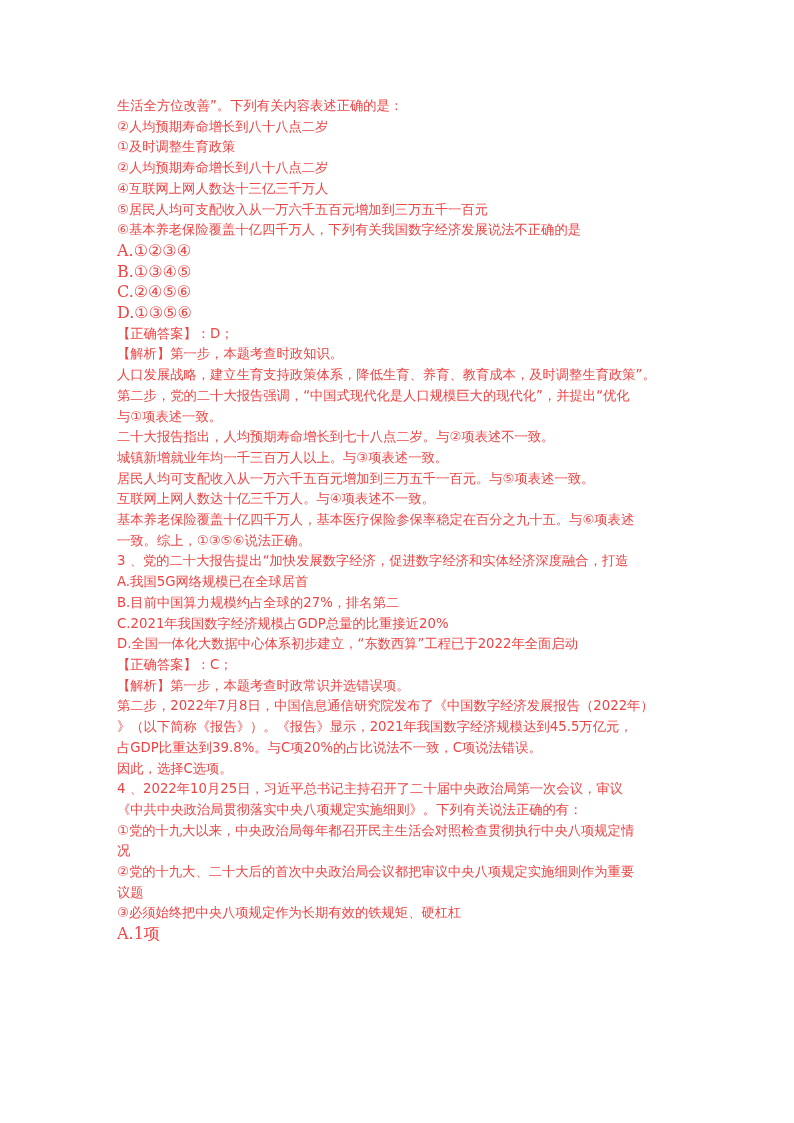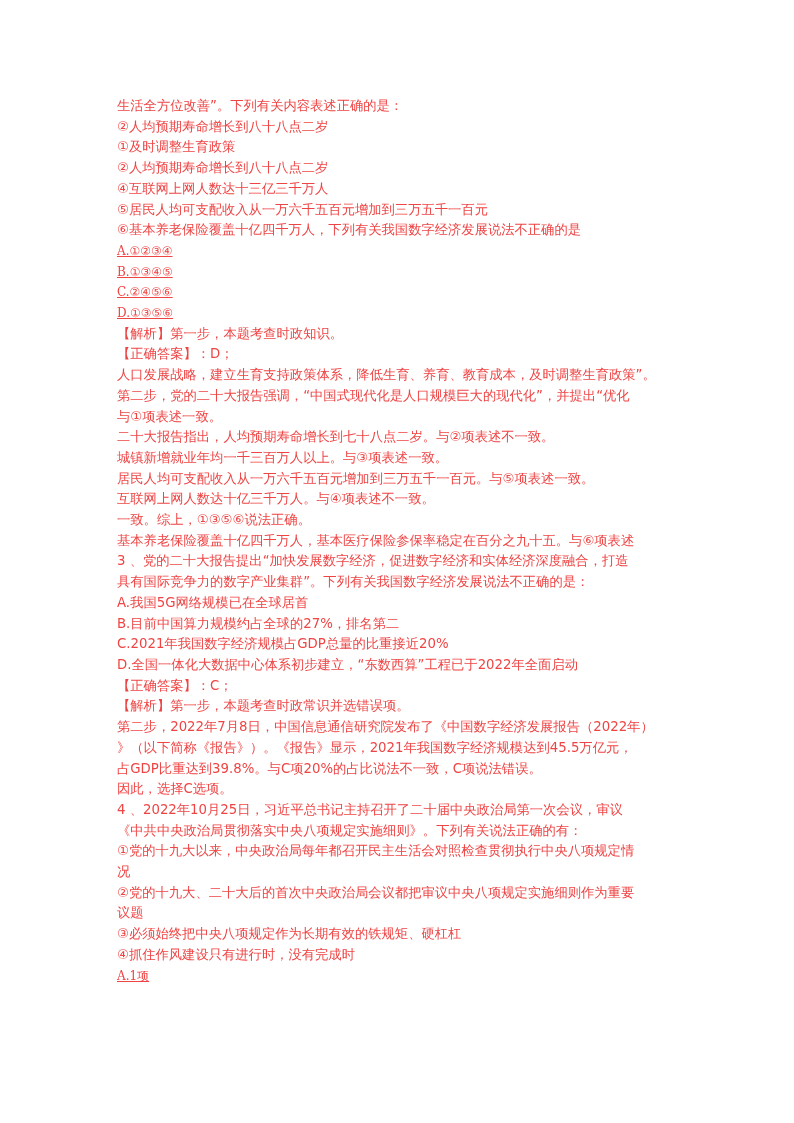--- a/index.html
+++ b/index.html
@@ -8,62 +8,60 @@
     position: absolute;
     left: 117px;
     top: 96px;
     width: 600px;
     font-family: "DejaVu Sans", "Liberation Sans", sans-serif;
     font-size: 13.3px;
     line-height: 20.7px;
     color: #ef4444;
   }
   .line { white-space: nowrap; display: block; }
-  .opt { font-family: "DejaVu Serif", "Liberation Serif", serif; font-size: 12px; text-decoration: underline; }
+  .opt { font-family: "DejaVu Serif", "Liberation Serif", serif; font-size: 16px; }
 </style>
 </head>
 <body>
 
 <div class="page">
   <span class="line">生活全方位改善”。下列有关内容表述正确的是：</span>
   <span class="line">②人均预期寿命增长到八十八点二岁</span>
   <span class="line">①及时调整生育政策</span>
   <span class="line">②人均预期寿命增长到八十八点二岁</span>
   <span class="line">④互联网上网人数达十三亿三千万人</span>
   <span class="line">⑤居民人均可支配收入从一万六千五百元增加到三万五千一百元</span>
   <span class="line">⑥基本养老保险覆盖十亿四千万人，下列有关我国数字经济发展说法不正确的是</span>
   <span class="line opt">A.①②③④</span>
   <span class="line opt">B.①③④⑤</span>
   <span class="line opt">C.②④⑤⑥</span>
   <span class="line opt">D.①③⑤⑥</span>
+  <span class="line">【正确答案】：D；</span>
   <span class="line">【解析】第一步，本题考查时政知识。</span>
-  <span class="line">【正确答案】：D；</span>
   <span class="line">人口发展战略，建立生育支持政策体系，降低生育、养育、教育成本，及时调整生育政策”。</span>
   <span class="line">第二步，党的二十大报告强调，“中国式现代化是人口规模巨大的现代化”，并提出“优化</span>
   <span class="line">与①项表述一致。</span>
   <span class="line">二十大报告指出，人均预期寿命增长到七十八点二岁。与②项表述不一致。</span>
   <span class="line">城镇新增就业年均一千三百万人以上。与③项表述一致。</span>
   <span class="line">居民人均可支配收入从一万六千五百元增加到三万五千一百元。与⑤项表述一致。</span>
   <span class="line">互联网上网人数达十亿三千万人。与④项表述不一致。</span>
+  <span class="line">基本养老保险覆盖十亿四千万人，基本医疗保险参保率稳定在百分之九十五。与⑥项表述</span>
   <span class="line">一致。综上，①③⑤⑥说法正确。</span>
-  <span class="line">基本养老保险覆盖十亿四千万人，基本医疗保险参保率稳定在百分之九十五。与⑥项表述</span>
   <span class="line">3 、党的二十大报告提出“加快发展数字经济，促进数字经济和实体经济深度融合，打造</span>
-  <span class="line">具有国际竞争力的数字产业集群”。下列有关我国数字经济发展说法不正确的是：</span>
   <span class="line">A.我国5G网络规模已在全球居首</span>
   <span class="line">B.目前中国算力规模约占全球的27%，排名第二</span>
   <span class="line">C.2021年我国数字经济规模占GDP总量的比重接近20%</span>
   <span class="line">D.全国一体化大数据中心体系初步建立，“东数西算”工程已于2022年全面启动</span>
   <span class="line">【正确答案】：C；</span>
   <span class="line">【解析】第一步，本题考查时政常识并选错误项。</span>
   <span class="line">第二步，2022年7月8日，中国信息通信研究院发布了《中国数字经济发展报告（2022年）</span>
   <span class="line">》（以下简称《报告》）。《报告》显示，2021年我国数字经济规模达到45.5万亿元，</span>
   <span class="line">占GDP比重达到39.8%。与C项20%的占比说法不一致，C项说法错误。</span>
   <span class="line">因此，选择C选项。</span>
   <span class="line">4 、2022年10月25日，习近平总书记主持召开了二十届中央政治局第一次会议，审议</span>
   <span class="line">《中共中央政治局贯彻落实中央八项规定实施细则》。下列有关说法正确的有：</span>
   <span class="line">①党的十九大以来，中央政治局每年都召开民主生活会对照检查贯彻执行中央八项规定情</span>
   <span class="line">况</span>
   <span class="line">②党的十九大、二十大后的首次中央政治局会议都把审议中央八项规定实施细则作为重要</span>
   <span class="line">议题</span>
   <span class="line">③必须始终把中央八项规定作为长期有效的铁规矩、硬杠杠</span>
-  <span class="line">④抓住作风建设只有进行时，没有完成时</span>
   <span class="line opt">A.1项</span>
 </div>
 
 </body></html>

